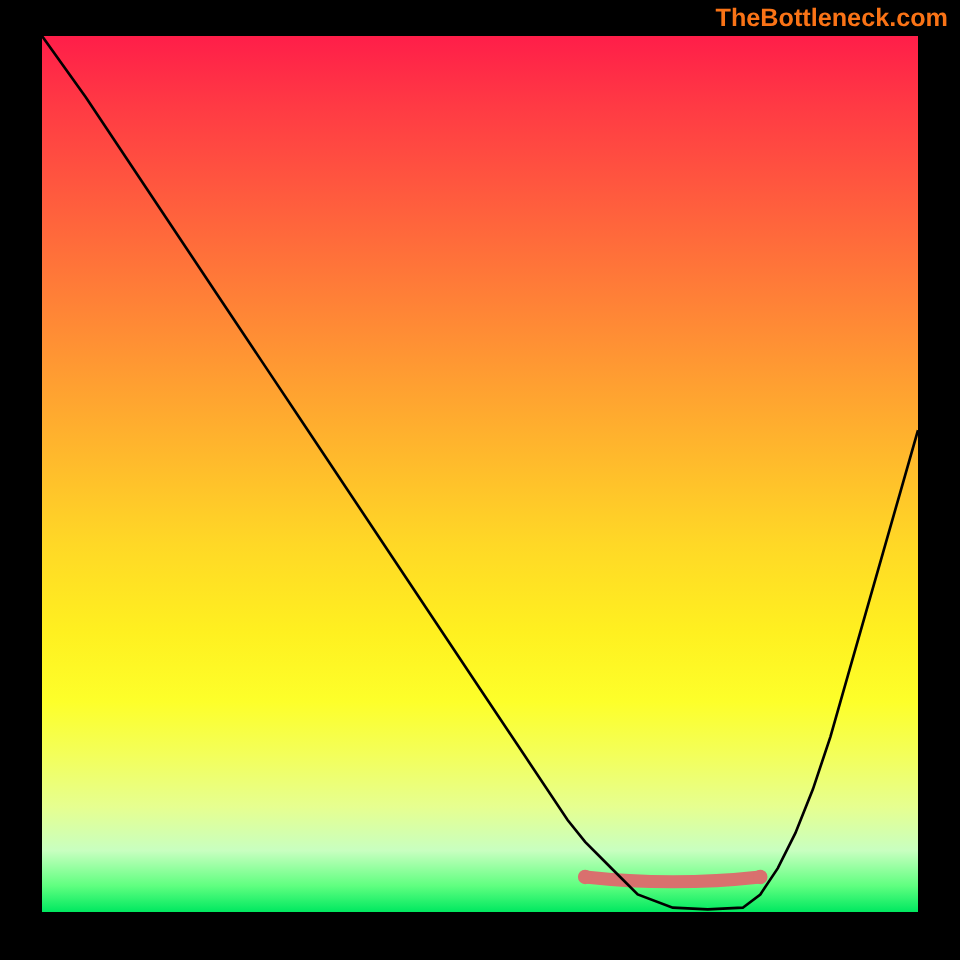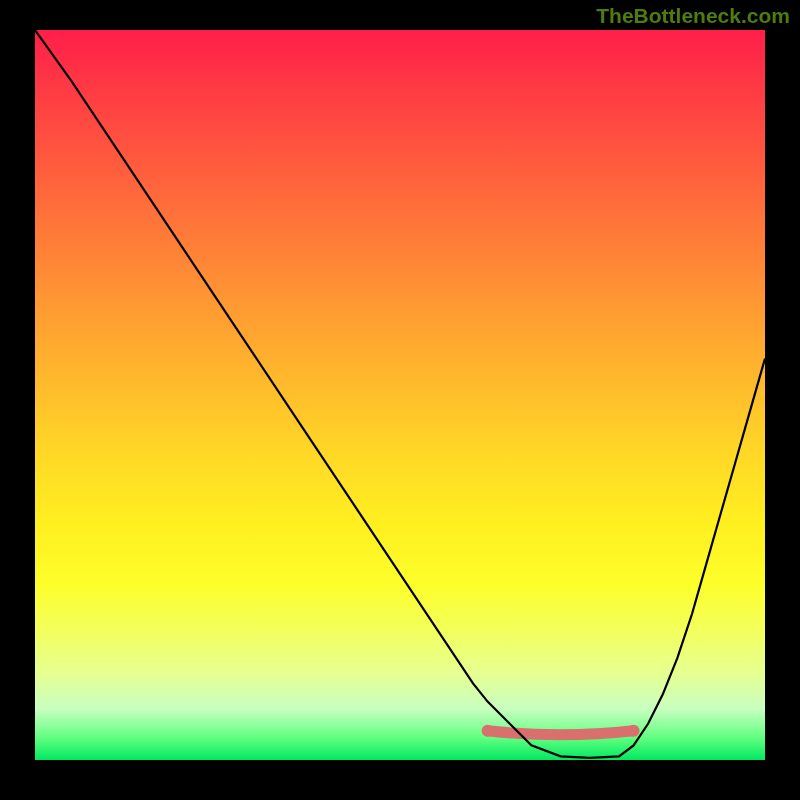--- a/index.html
+++ b/index.html
@@ -8,21 +8,21 @@
     height: 800px;
     background: #000;
     position: relative;
     font-family: Arial, sans-serif;
     overflow: hidden;
   }
   .watermark {
     position: absolute;
     top: 4px;
     right: 10px;
-    color: #4d7c0f;
+    color: #f97316;
     font-size: 21px;
     font-weight: bold;
     z-index: 10;
   }
   .plot-area {
     position: absolute;
     left: 35px;
     top: 30px;
     width: 730px;
     height: 730px;

